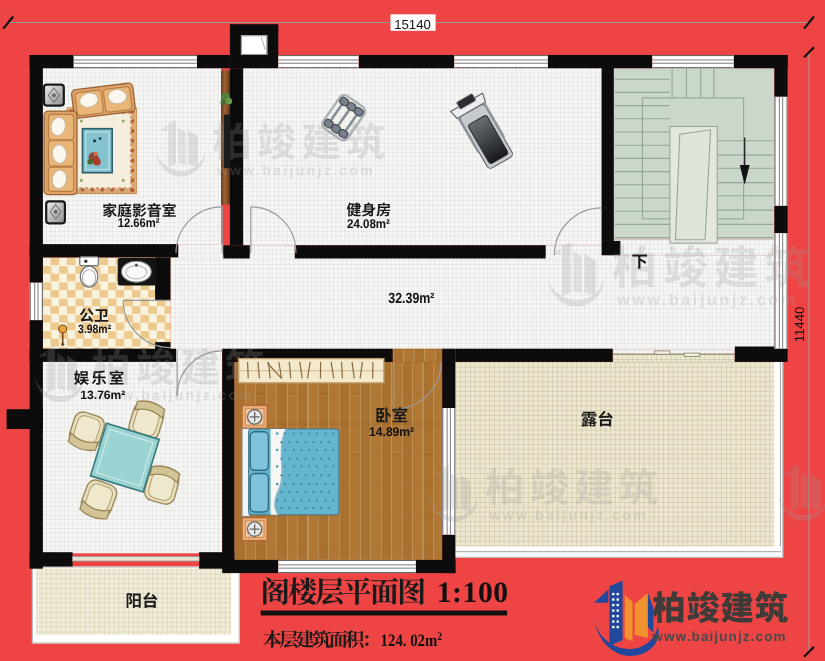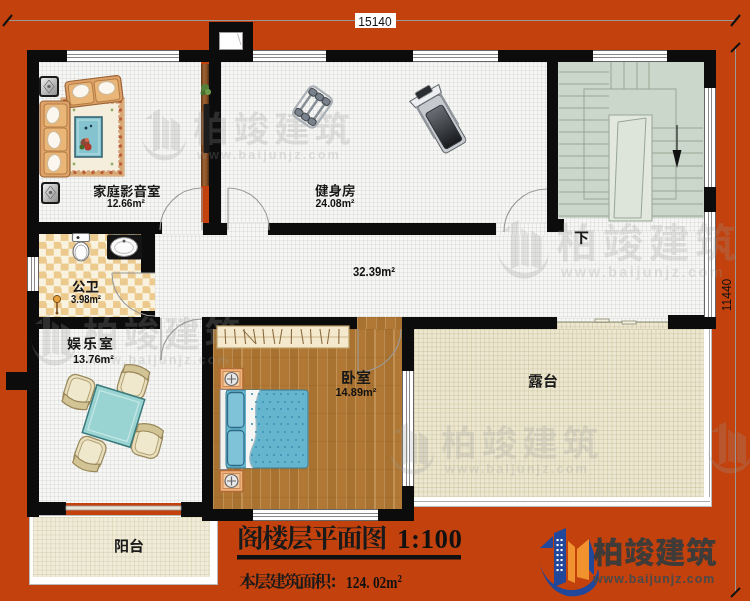--- a/index.html
+++ b/index.html
@@ -1,15 +1,15 @@
 <!DOCTYPE html>
 <html><head><meta charset="utf-8"><style>
 *{margin:0;padding:0;box-sizing:border-box}
 body{font-family:"Liberation Sans",sans-serif;background:#fff}
-#c{position:relative;width:750px;height:601px;background:#c2410c;overflow:hidden}
+#c{position:relative;width:750px;height:601px;background:#ef4444;overflow:hidden}
 .a{position:absolute}
 .w{position:absolute;background:#0c0c0c}
 .gridw{background-color:#f6f6f4;background-image:linear-gradient(rgba(175,175,175,.19) 1px,transparent 1px),linear-gradient(90deg,rgba(175,175,175,.19) 1px,transparent 1px);background-size:4px 4px}
 .terr{background-color:#ece7d1;background-image:linear-gradient(rgba(160,140,80,.22) 1px,transparent 1px),linear-gradient(90deg,rgba(160,140,80,.22) 1px,transparent 1px);background-size:4.4px 4.4px}
 .balc{background-color:#f0ecd9;background-image:linear-gradient(rgba(160,140,80,.17) 1px,transparent 1px),linear-gradient(90deg,rgba(160,140,80,.17) 1px,transparent 1px);background-size:4.4px 4.4px}
 .check{background:conic-gradient(#ecca8e 90deg,#f9f2de 90deg 180deg,#ecca8e 180deg 270deg,#f9f2de 270deg);background-size:14.8px 14.8px}
 .wood{background-color:#b07834;background-image:repeating-linear-gradient(90deg,rgba(255,235,200,.22) 0 1px,transparent 1px 9.5px),repeating-linear-gradient(90deg,rgba(80,40,0,.08) 0 9.5px,transparent 9.5px 19px),repeating-linear-gradient(180deg,rgba(60,30,0,.08) 0 1px,transparent 1px 28px)}
 .stair{background:#cbd7ca}
 .winh{position:absolute;background:#fff;border-top:1.2px solid #666;border-bottom:1.2px solid #666;background-image:linear-gradient(#888,#888),linear-gradient(#888,#888);background-repeat:no-repeat;background-size:100% 1px,100% 1px;background-position:0 33%,0 66%}
 .winv{position:absolute;background:#fff;border-left:1.2px solid #666;border-right:1.2px solid #666;background-image:linear-gradient(#888,#888),linear-gradient(#888,#888);background-repeat:no-repeat;background-size:1px 100%,1px 100%;background-position:33% 0,66% 0}

